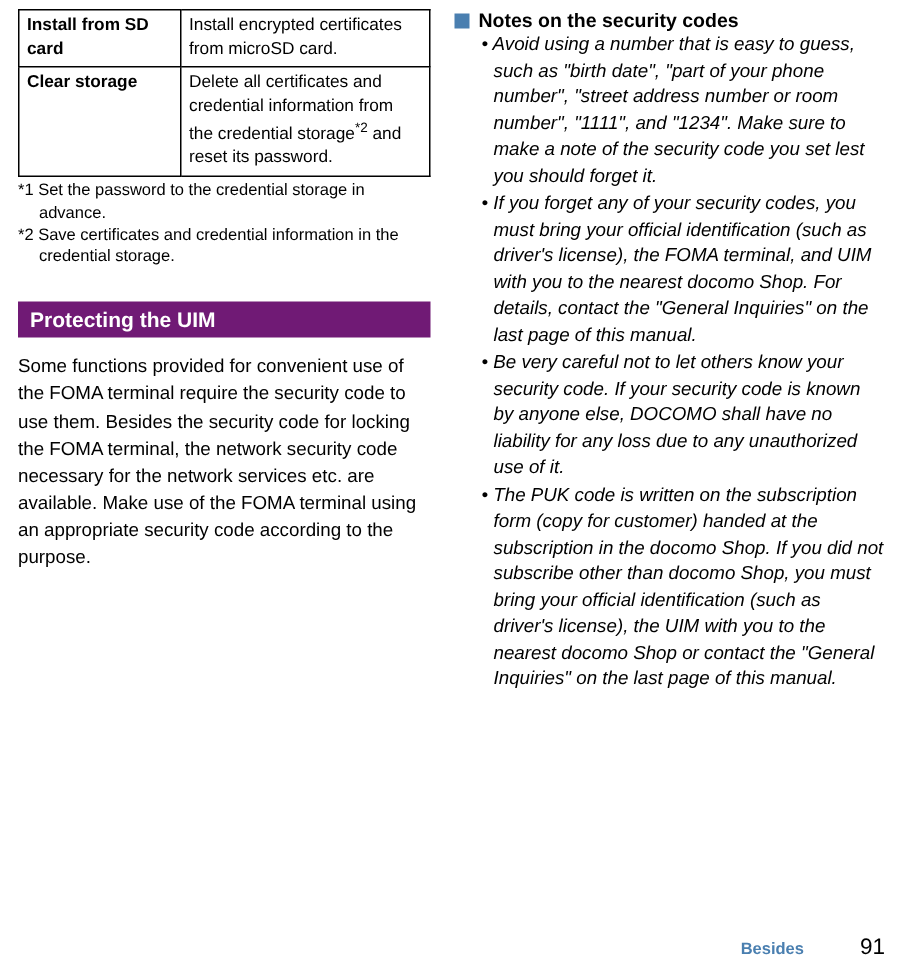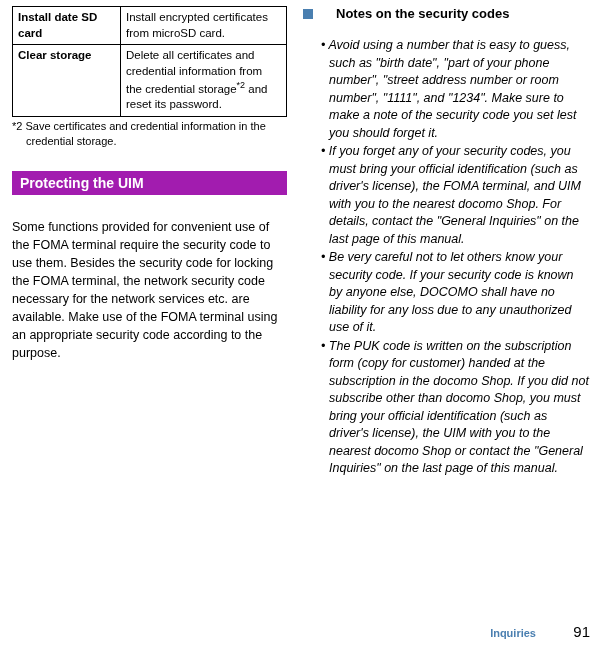--- a/index.html
+++ b/index.html
@@ -41,39 +41,39 @@
     .footnotes {
       font-size: 11px;
       line-height: 1.35;
       margin-top: 2px;
     }
     .footnotes .fn {
       padding-left: 14px;
       text-indent: -14px;
     }
     .section-heading {
-      background: #a21caf;
+      background: #701a75;
       color: #fff;
       font-weight: bold;
       font-size: 14px;
       padding: 4px 8px;
       margin-top: 22px;
-      margin-bottom: 23px;
+      margin-bottom: 10px;
     }
     .body-text {
       font-size: 12.5px;
       line-height: 1.45;
     }
     .note-head {
       display: flex;
       align-items: center;
-      gap: 23px;
+      gap: 6px;
       font-weight: bold;
       font-size: 13px;
-      margin-bottom: 16px;
+      margin-bottom: 0;
     }
     .sq {
       width: 10px;
       height: 10px;
       background: #4a7fb0;
       display: inline-block;
       flex-shrink: 0;
     }
     .bullets {
       padding-left: 18px;
@@ -110,30 +110,31 @@
     .sup { font-size: 9px; vertical-align: super; }
   </style>
 </head>
 <body>
 
 <div class="columns">
   <div class="col-left">
     <table>
       <tbody>
           <tr>
-        <td>Install date SD card</td>
+        <td>Install from SD card</td>
         <td>Install encrypted certificates from microSD card.</td>
       </tr>
       <tr>
         <td>Clear storage</td>
         <td><span>Delete all certificates and credential information from the credential storage</span><span class="sup">*2</span><span> and reset its password.</span></td>
       </tr>
     </tbody>
       </table>
     <div class="footnotes">
+      <div class="fn">*1 Set the password to the credential storage in advance.</div>
       <div class="fn">*2 Save certificates and credential information in the credential storage.</div>
     </div>
 
     <div class="section-heading">Protecting the UIM</div>
     <div class="body-text">Some functions provided for convenient use of the FOMA terminal require the security code to use them. Besides the security code for locking the FOMA terminal, the network security code necessary for the network services etc. are available. Make use of the FOMA terminal using an appropriate security code according to the purpose.</div>
   </div>
 
   <div class="col-right">
     <div class="note-head">
       <span class="sq"></span>
@@ -142,15 +143,15 @@
     <ul class="bullets">
       <li>Avoid using a number that is easy to guess, such as "birth date", "part of your phone number", "street address number or room number", "1111", and "1234". Make sure to make a note of the security code you set lest you should forget it.</li>
       <li>If you forget any of your security codes, you must bring your official identification (such as driver's license), the FOMA terminal, and UIM with you to the nearest docomo Shop. For details, contact the "General Inquiries" on the last page of this manual.</li>
       <li>Be very careful not to let others know your security code. If your security code is known by anyone else, DOCOMO shall have no liability for any loss due to any unauthorized use of it.</li>
       <li>The PUK code is written on the subscription form (copy for customer) handed at the subscription in the docomo Shop. If you did not subscribe other than docomo Shop, you must bring your official identification (such as driver's license), the UIM with you to the nearest docomo Shop or contact the "General Inquiries" on the last page of this manual.</li>
     </ul>
   </div>
 </div>
 
 <div class="footer">
-  <span class="section-name">Inquiries</span>
+  <span class="section-name">Besides</span>
   <span class="pagenum">91</span>
 </div>
 
 </body></html>

